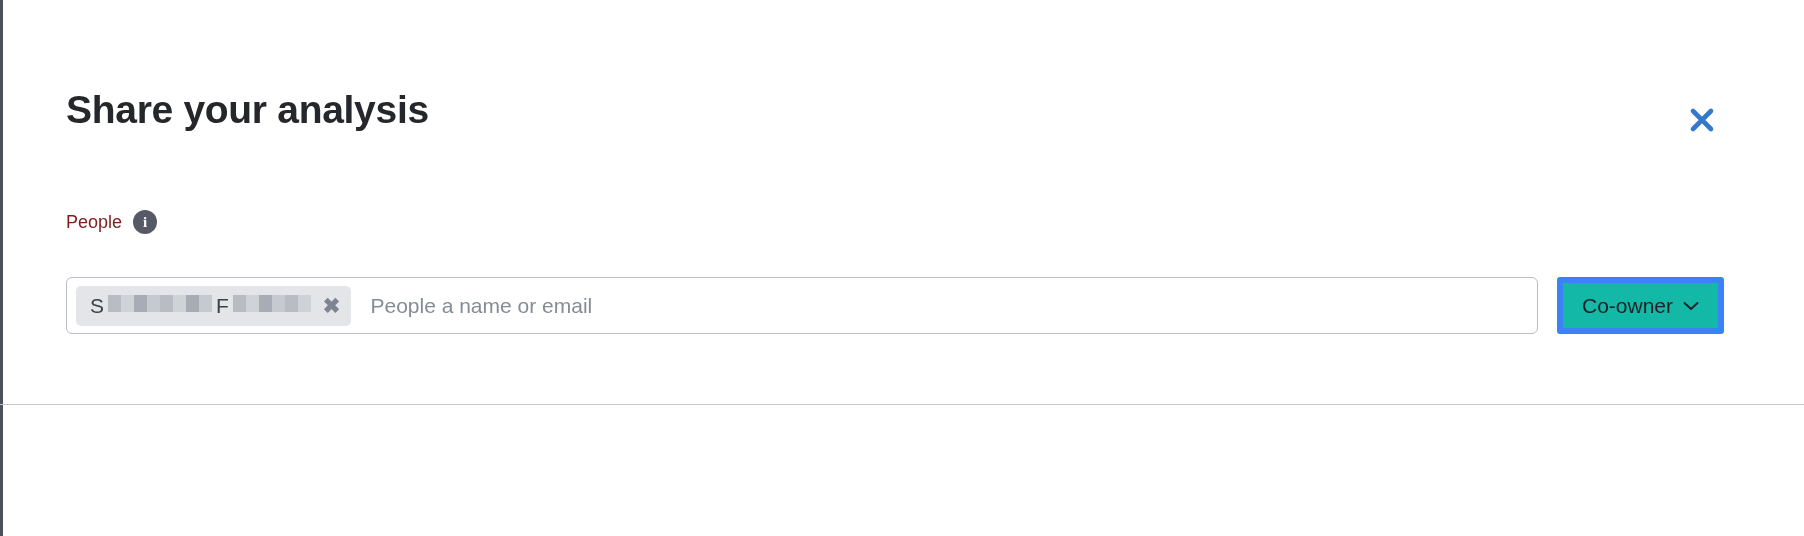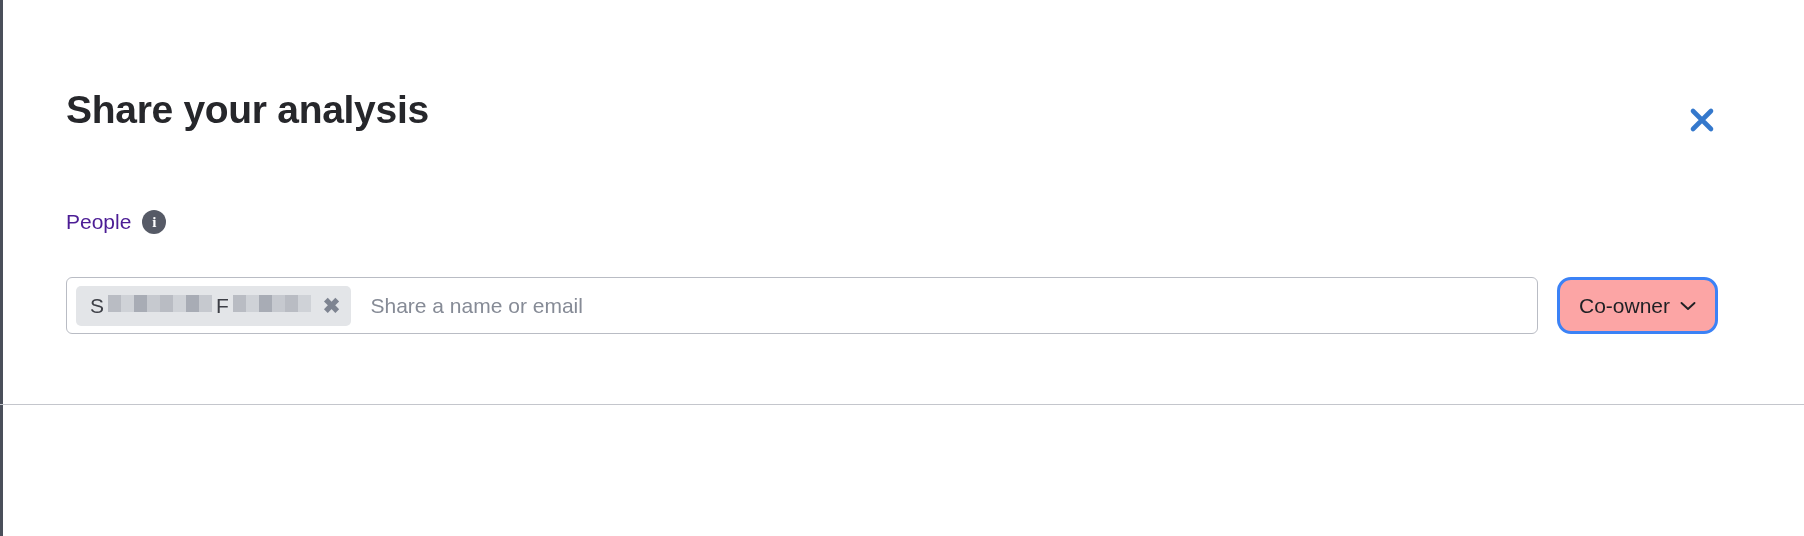--- a/index.html
+++ b/index.html
@@ -72,22 +72,22 @@
   
   .field-label-row {
     position: absolute;
     left: 66px;
     top: 182px;
     display: flex;
     align-items: center;
     gap: 11px;
   }
   .field-label {
-    font-size: 21px;
-    color: #4c1d95;
+    font-size: 18px;
+    color: #7f1d1d;
     white-space: nowrap;
   }
   .info-icon {
     width: 24px;
     height: 24px;
     border-radius: 50%;
     background: #565a66;
     display: flex;
     align-items: center;
     justify-content: center;
@@ -171,23 +171,23 @@
     white-space: nowrap;
   }
 
   
   .role-dropdown {
     position: absolute;
     left: 1557px;
     top: 249px;
     height: 57px;
     box-sizing: border-box;
-    background: #fca5a5;
-    border: 3px solid #3b82f6;
-    border-radius: 14px;
+    background: #14b8a6;
+    border: 6px solid #3b82f6;
+    border-radius: 3px;
     display: flex;
     align-items: center;
     gap: 10px;
     padding: 0 19px;
     cursor: pointer;
   }
   .role-label {
     font-size: 21px;
     color: #1f2024;
     white-space: nowrap;
@@ -242,21 +242,21 @@
     <div class="people-input">
       <div class="person-chip">
         <span class="chip-name">
           <span>S</span>
             <span class="redacted r1"></span>
           <span>F</span>
             <span class="redacted r2"></span>
         </span>
         <span class="chip-remove">✖</span>
       </div>
-      <span class="input-placeholder">Share a name or email</span>
+      <span class="input-placeholder">People a name or email</span>
     </div>
 
     <div class="role-dropdown">
       <span class="role-label">Co-owner</span>
       <span>
         <svg class="chevron" width="16" height="10" viewBox="0 0 16 10" aria-hidden="true">
           <path d="M1.5 2 L8 8 L14.5 2" fill="none" stroke="#1f2024" stroke-width="1.9" stroke-linecap="round" stroke-linejoin="round"></path>
         </svg>
       </span>
     </div>

